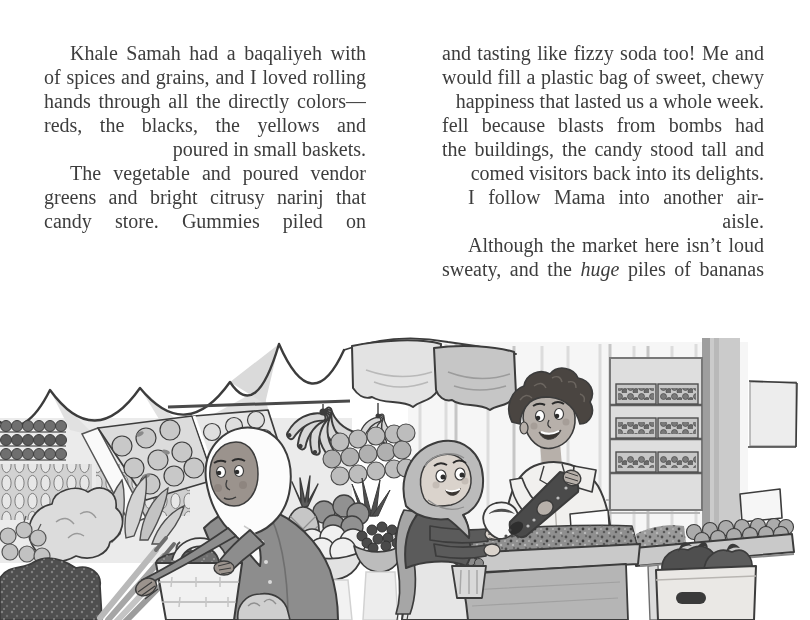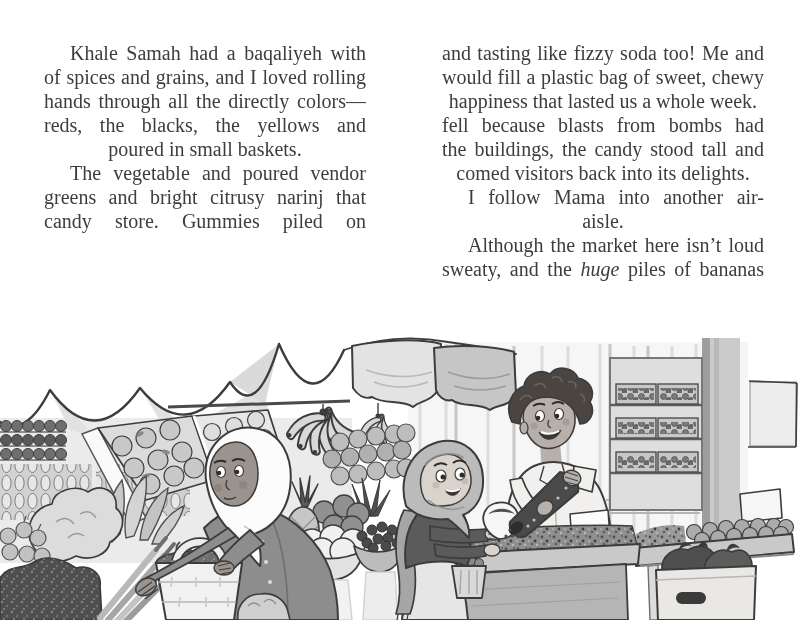--- a/index.html
+++ b/index.html
@@ -1,21 +1,21 @@
 <!DOCTYPE html>
 <html><head>
 <meta charset="utf-8">
 <style>
   html,body{margin:0;padding:0}
   body{width:810px;height:620px;background:#ffffff;position:relative;overflow:hidden;
        font-family:"Liberation Serif",serif;color:#3d3d3d}
   .col{position:absolute;top:41px;width:322px;font-size:20px}
   #col-left{left:44px}
   #col-right{left:442px}
-  .line{height:24px;line-height:24px;overflow:hidden;text-align:center;
+  .line{height:24px;line-height:24px;overflow:hidden;text-align:right;
         font-family:"Liberation Serif",serif}
   .line.just{text-align:justify;text-align-last:justify}
   .line.just::after{content:"";display:inline-block;width:100%}
   .line.ind{text-indent:26px}
   .line em{font-style:italic}
   #illo{position:absolute;left:0;top:330px;width:810px;height:290px}
   .o{stroke:#3c3c3c;stroke-linejoin:round;stroke-linecap:round}
 </style>
 </head>
 <body>

